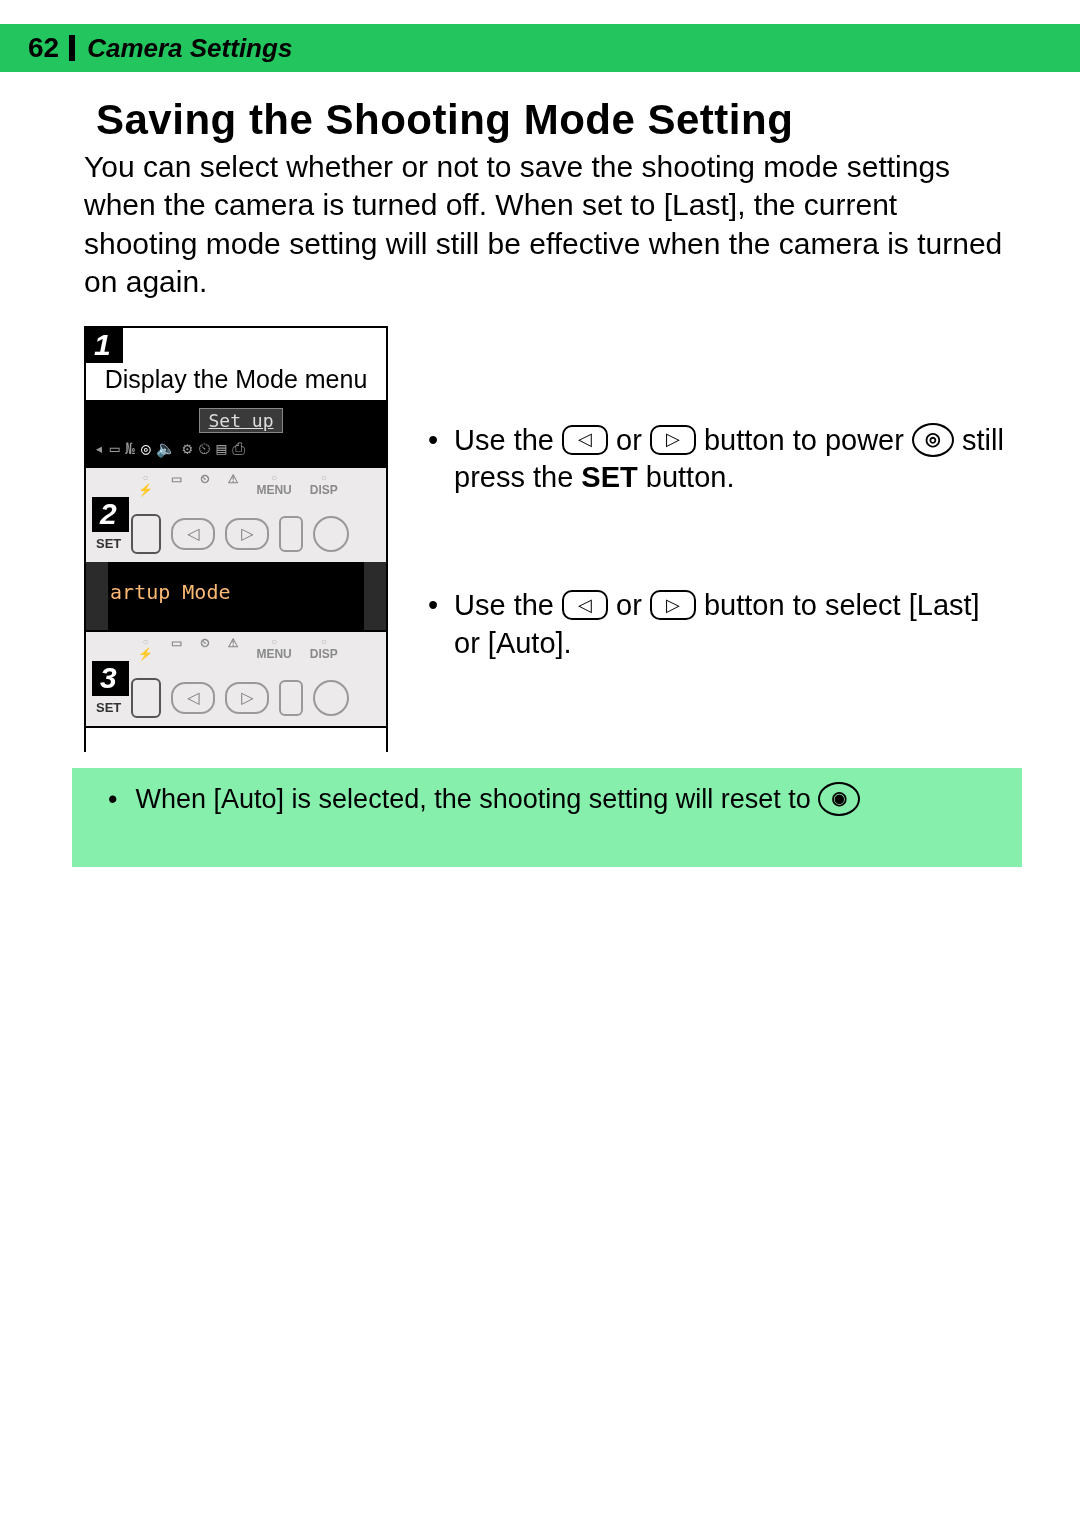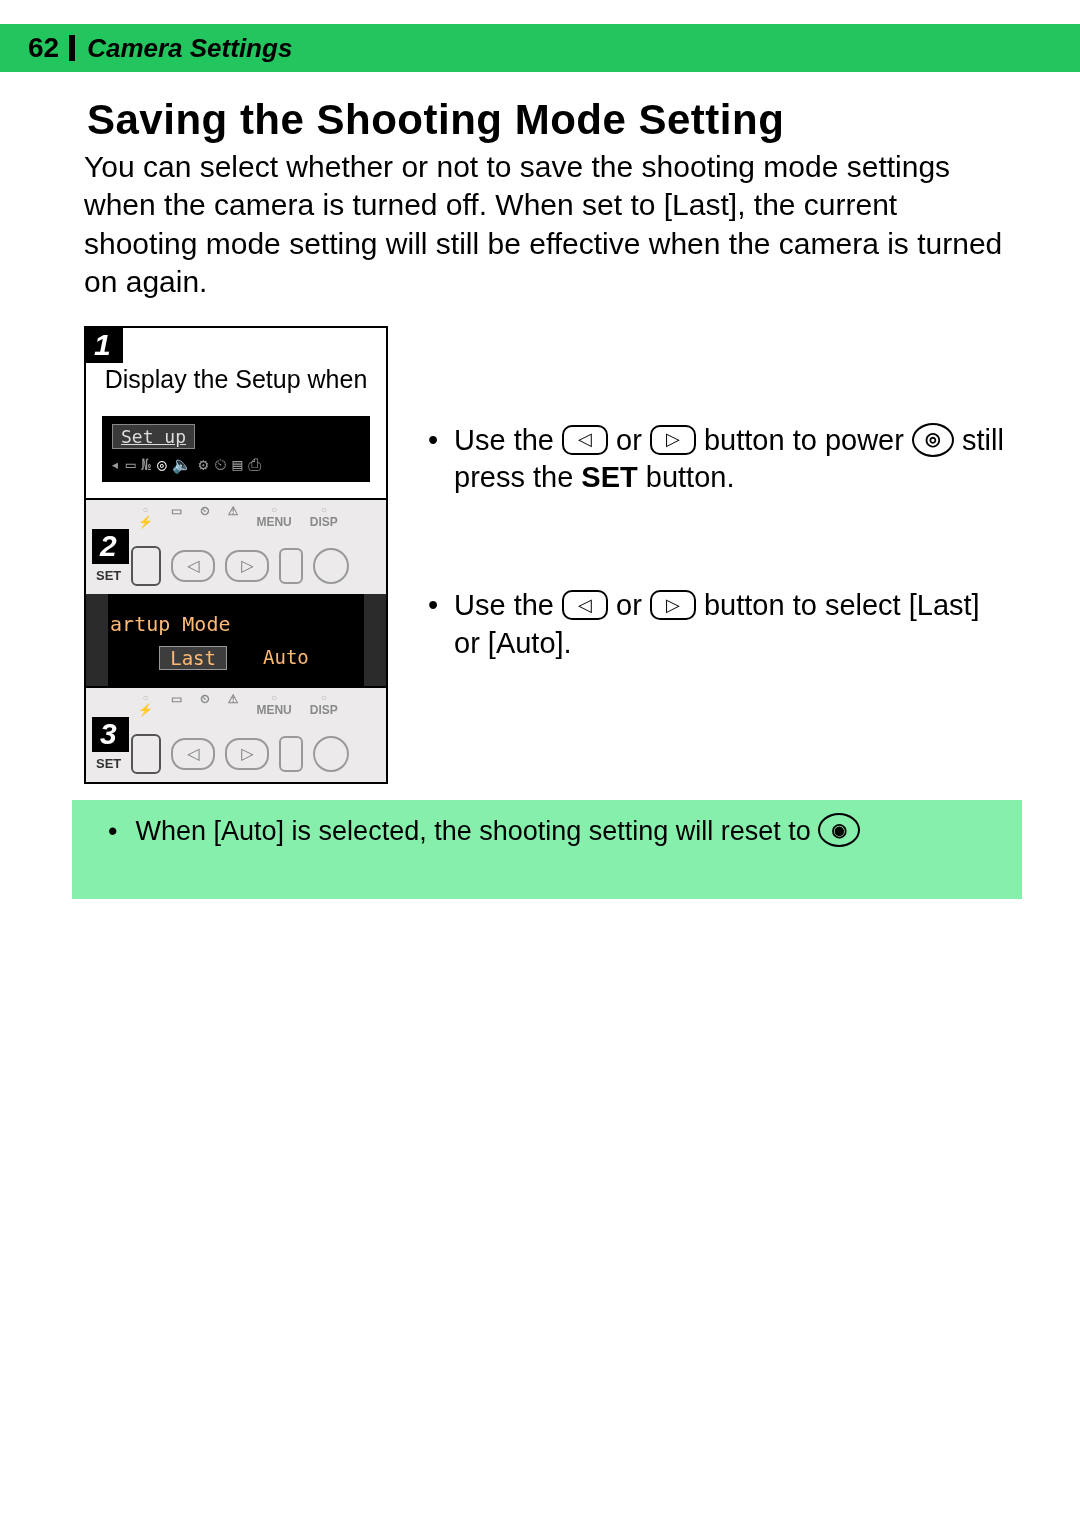--- a/index.html
+++ b/index.html
@@ -38,21 +38,21 @@
     font-size: 26px;
     font-weight: 700;
     font-style: italic;
   }
   .content {
     padding: 12px 70px 0 84px;
   }
   h1.title {
     font-size: 42px;
     font-weight: 800;
-    margin: 12px 0 4px 3px;
+    margin: 12px 0 4px 12px;
     letter-spacing: 0.5px;
   }
   p.intro {
     font-size: 30px;
     line-height: 1.28;
     margin: 0 0 24px 0;
     font-weight: 400;
   }
   .flex-row {
     display: flex;
@@ -80,25 +80,25 @@
   .step1-text {
     text-align: center;
     font-size: 25px;
     padding: 2px 10px 6px 10px;
   }
   .xref {
     white-space: nowrap;
   }
   .screen {
     background: #000;
-    margin: 16px;
+    margin: 0;
     padding: 8px 0 8px 0;
     color: #ddd;
     font-family: "Lucida Console", Monaco, monospace;
-    text-align: left;
+    text-align: center;
   }
   .screen .tab {
     display:inline-block;
     background:#3a3a3a;
     border:1px solid #888;
     padding:1px 8px;
     font-size:18px;
     margin-left:10px;
     text-decoration: underline;
   }
@@ -279,21 +279,21 @@
   <h1 class="title">Saving the Shooting Mode Setting</h1>
   <p class="intro">You can select whether or not to save the shooting mode settings when the camera is turned off. When set to [Last], the current shooting mode setting will still be effective when the camera is turned on again.</p>
 
   <div class="flex-row">
 
     <div class="step-col">
 
       <div class="step-block">
         <span class="step-num">1</span>
         <div class="step1-text">
-          <div>Display the Setup when</div>
+          <div>Display the Mode menu</div>
         </div>
         <div class="screen">
           <span class="tab">Set up</span>
           <div class="icons-row">
             <span>◂</span>
             <span>▭</span>
             <span>№</span>
             <span class="hl">◎</span>
             <span>🔈</span>
             <span>⚙</span>
@@ -319,24 +319,20 @@
             <span class="set-lbl">SET</span>
             <div class="set-btn"></div>
             <div class="pill">◁</div>
             <div class="pill">▷</div>
             <div class="vbtn"></div>
             <div class="round"></div>
           </div>
         </div>
         <div class="startup-screen">
           <div class="startup-title">Startup Mode</div>
-          <div class="opt-row">
-            <span class="opt-sel">Last</span>
-            <span>Auto</span>
-          </div>
         </div>
       </div>
 
       <div class="step-block">
         <div class="ctrl-panel">
           <div class="top-labels">
             <span class="dot">⚡</span>
             <span>▭</span>
             <span>⏲</span>
             <span>⚠</span>

